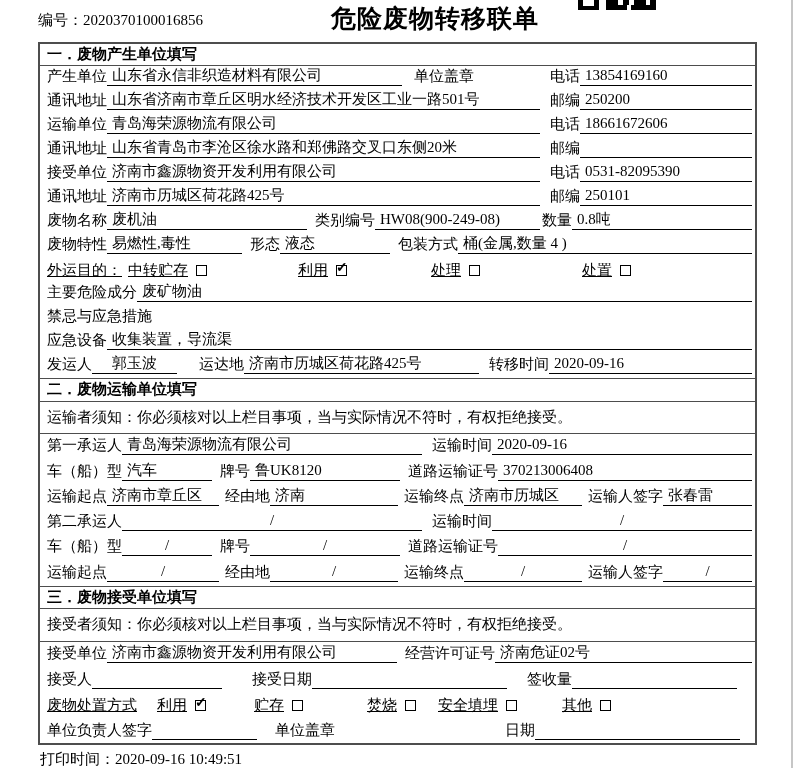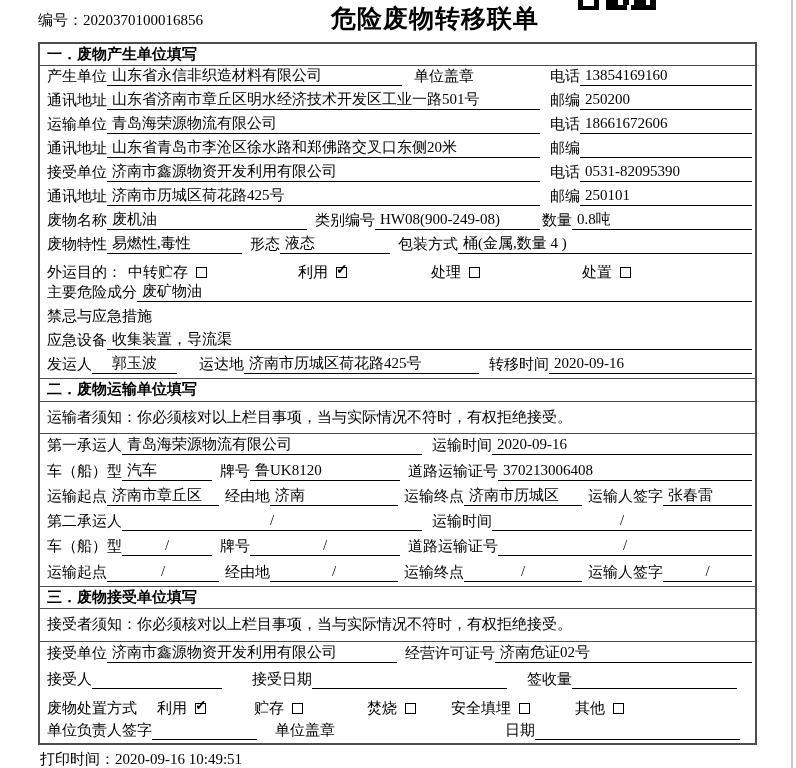--- a/index.html
+++ b/index.html
@@ -21,21 +21,21 @@
     border:2px solid #4d4d4d; display:flex; flex-direction:column; overflow:hidden;
   }
   .sec-hdr { flex:0 0 22px; line-height:21px; font-weight:bold; padding-left:7px;
              border-bottom:1.5px solid #4d4d4d; white-space:nowrap; }
   .sec-hdr.bt { border-top:1.5px solid #4d4d4d; flex-basis:23.5px; }
   .notice { flex:0 0 32.5px; line-height:31px; padding-left:7px;
             border-bottom:1.5px solid #4d4d4d; white-space:nowrap; }
   .r { flex:0 0 24px; display:flex; align-items:flex-end; padding:0 3px 4px 7px; }
   .r.h2 { flex-basis:25.3px; }
   .r.h3 { flex-basis:25.5px; }
-  .r.rc { align-items:flex-end; padding-bottom:0; }
+  .r.rc { align-items:center; padding-bottom:0;text-decoration:underline; }
   .lbl { white-space:nowrap; flex:0 0 auto; }
   .u { border-bottom:1px solid #000; white-space:nowrap; padding:0 5px; 
        min-width:20px; flex:0 0 auto; min-height:19px; }
   .u.fill { flex:1 1 auto; }
   .u.c { text-align:center; }
   .spacer { flex:1 1 auto; }
   .opt { display:inline-flex; align-items:center; white-space:nowrap; flex:0 0 auto; }
   .cb { display:inline-block; width:11px; height:11px; border:1.5px solid #000;
         margin-left:8px; position:relative; flex:0 0 auto; }
   .cb.checked::after { content:"✓"; position:absolute; left:-1px; top:-5px;
@@ -252,21 +252,21 @@
       <span class="cb checked"></span>
     </span>
     <span class="opt" style="margin-left:48px">
       <span>贮存</span>
       <span class="cb"></span>
     </span>
     <span class="opt" style="margin-left:64px">
       <span>焚烧</span>
       <span class="cb"></span>
     </span>
-    <span class="opt" style="margin-left:35px">
+    <span class="opt" style="margin-left:22px">
       <span>安全填埋</span>
       <span class="cb"></span>
     </span>
     <span class="opt" style="margin-left:45px">
       <span>其他</span>
       <span class="cb"></span>
     </span>
   </div>
 
   <div class="r h3">

